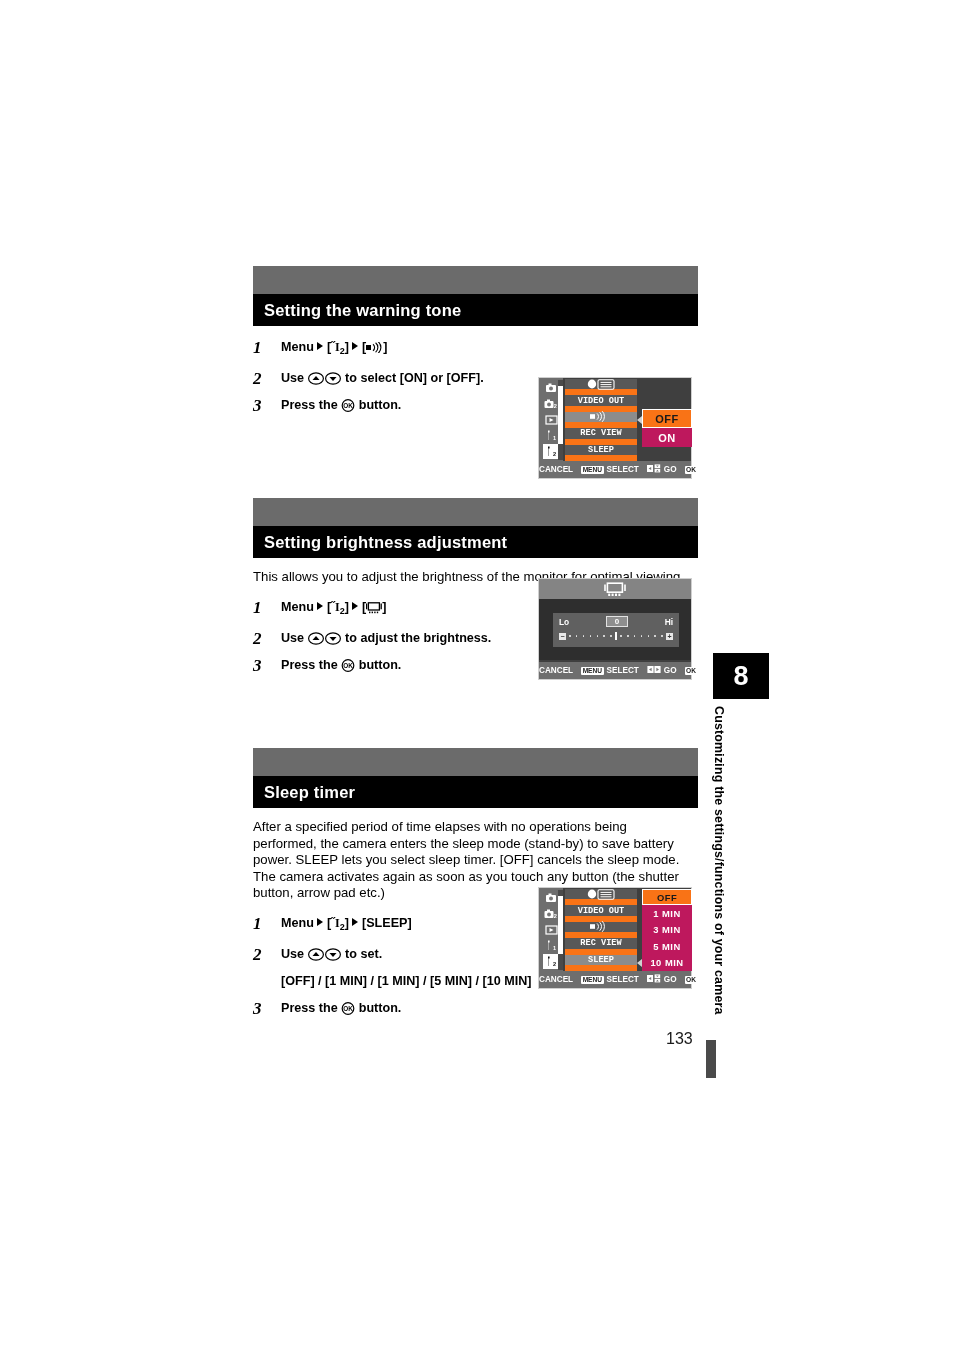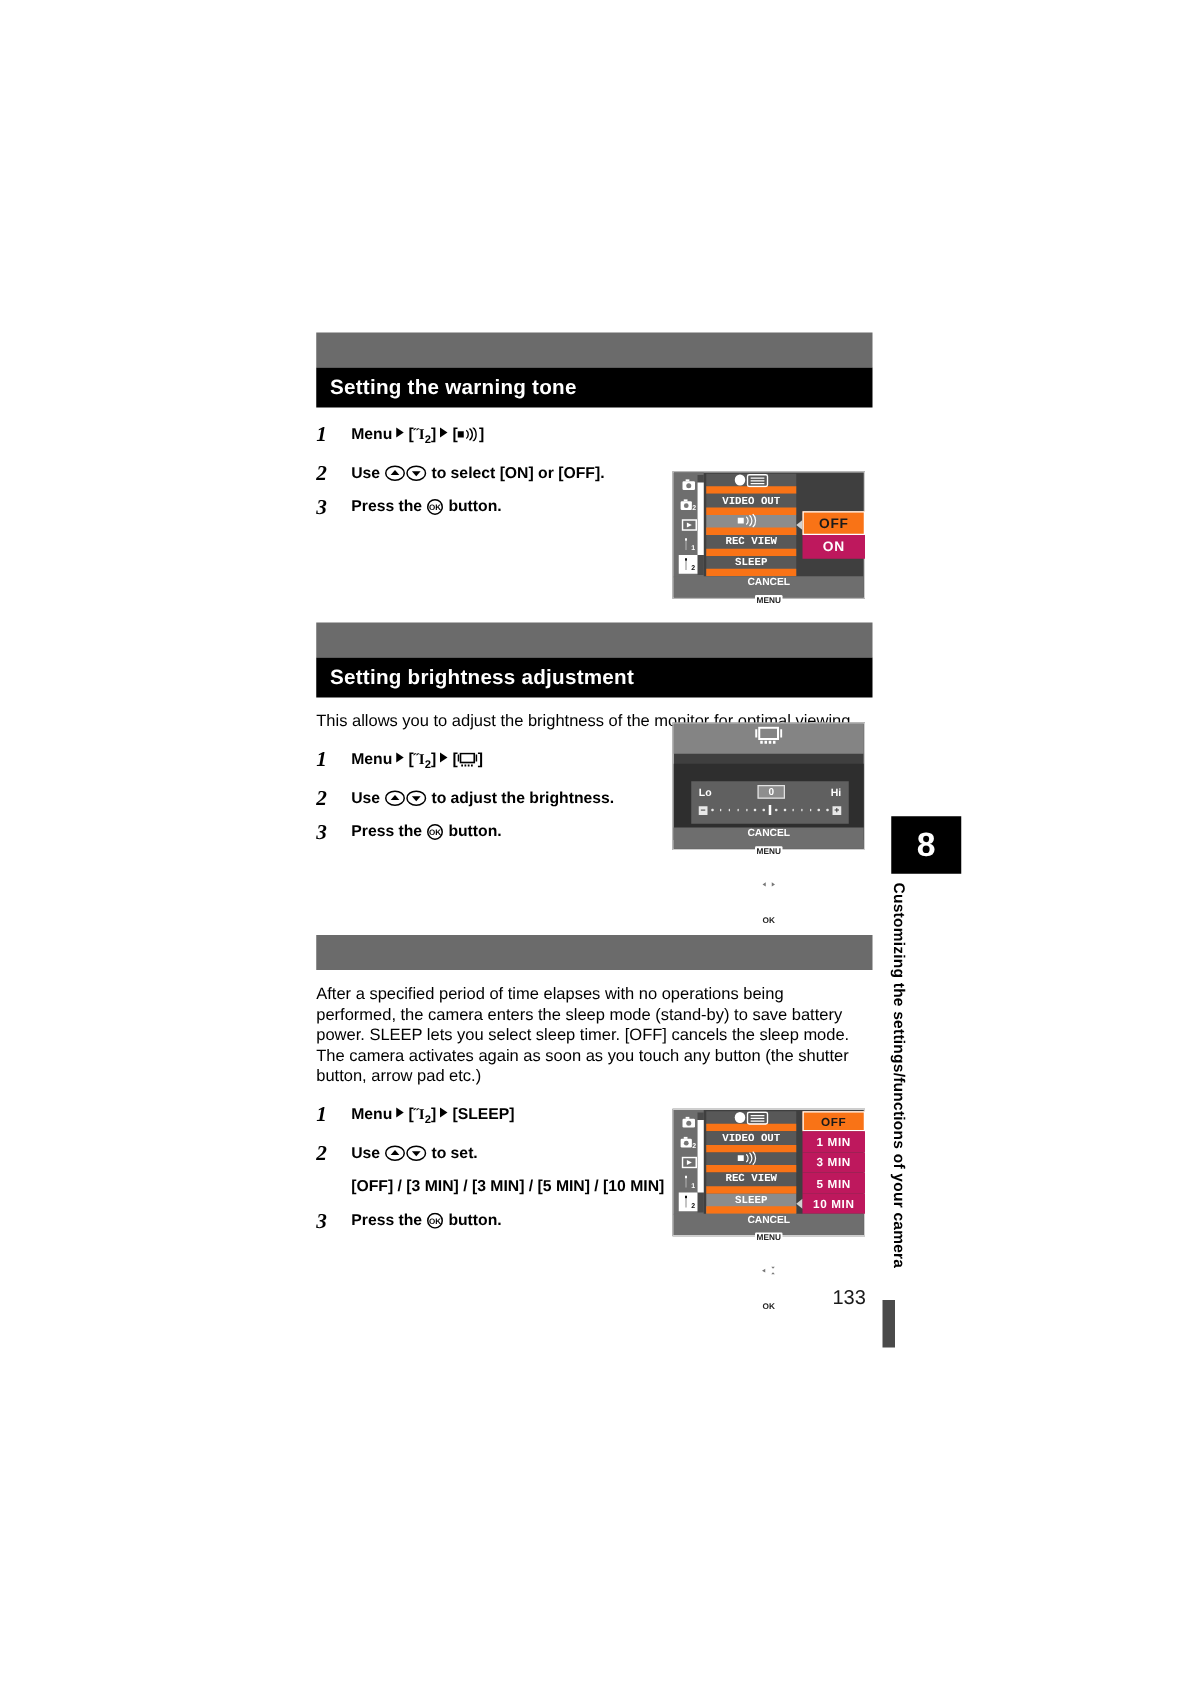--- a/index.html
+++ b/index.html
@@ -253,21 +253,20 @@
     height: 17px;
     background: #6e6e6e;
     display: flex;
     align-items: center;
     justify-content: space-between;
     gap: 3px;
     color: #ffffff;
     font-size: 8.2px;
     font-weight: bold;
     box-sizing: border-box;
-    flex-direction: column;
   }
   .bar-key {
     display: inline-flex;
     align-items: center;
     justify-content: center;
     background: #ffffff;
     color: #222222;
     font-size: 6.6px;
     font-weight: bold;
     padding: 0.5px 1.5px;
@@ -288,21 +287,21 @@
     left: 0; top: 0;
     width: 100%;
     height: 24px;
     background: #848484;
     display: flex;
     align-items: center;
     justify-content: center;
   }
   .bright-mid {
     position: absolute;
-    left: 0; top: 32px;
+    left: 0; top: 20px;
     width: 100%;
     height: 61px;
     background: #2e2e2e;
   }
   .bright-panel {
     position: absolute;
     left: 14px;
     top: 14px;
     width: 126px;
     height: 34px;
@@ -662,20 +661,23 @@
             </svg></span>
         <span>GO</span>
         <span class="bar-diamond"></span>
         <span class="bar-key">OK</span>
       </div>
     </div>
   </div>
 
   <div class="section sec3">
     <div class="head-gray"></div>
+    <div class="head-black">
+      <span class="head-title">Sleep timer</span>
+    </div>
     <div class="body-text" style="white-space:pre-line;">After a specified period of time elapses with no operations being performed, the camera enters the sleep mode (stand-by) to save battery power. SLEEP lets you select sleep timer. [OFF] cancels the sleep mode.
 The camera activates again as soon as you touch any button (the shutter button, arrow pad etc.)</div>
 
     <div class="steps">
       <div class="step">
         <div class="step-num">1</div>
         <div class="step-body">
           <span>Menu</span><span class="arrow-r"></span>[<span class="wrench-tag">˝<span style="font-family:'Liberation Serif',serif;">I</span><sub>2</sub></span>]<span class="arrow-r"></span><span>[SLEEP]</span>
         </div>
       </div>
@@ -687,21 +689,21 @@
           <span class="pad-pair"><svg width="34" height="13" viewBox="0 0 34 13">
                 <ellipse cx="8" cy="6.5" rx="7.4" ry="5.6" stroke="#000" stroke-width="1.2" fill="none"></ellipse>
                 <path d="M4.5 8 L8 4 L11.5 8 Z" fill="#000"></path>
                 <ellipse cx="25" cy="6.5" rx="7.4" ry="5.6" stroke="#000" stroke-width="1.2" fill="none"></ellipse>
                 <path d="M21.5 5 L25 9 L28.5 5 Z" fill="#000"></path>
               </svg></span>
           <span>to set.</span>
         </div>
       </div>
 
-      <div class="step-sub">[OFF] / [3 MIN] / [3 MIN] / [5 MIN] / [10 MIN]</div>
+      <div class="step-sub">[OFF] / [1 MIN] / [1 MIN] / [5 MIN] / [10 MIN]</div>
 
       <div class="step">
         <div class="step-num">3</div>
         <div class="step-body">
           <span>Press the</span>
           <span class="ok-ico"><svg width="14" height="13" viewBox="0 0 14 13">
                 <circle cx="7" cy="6.5" r="5.8" stroke="#000" stroke-width="1.2" fill="none"></circle>
                 <text x="7" y="9.3" font-size="6.4" font-family="Liberation Sans, sans-serif" font-weight="bold" text-anchor="middle" fill="#000">OK</text>
               </svg></span>
           <span>button.</span>

